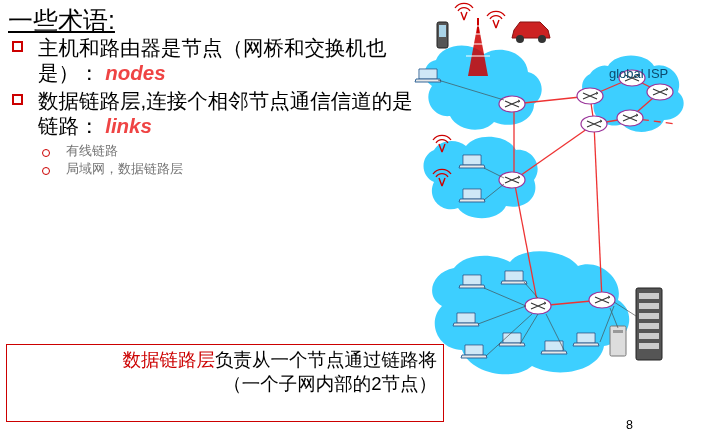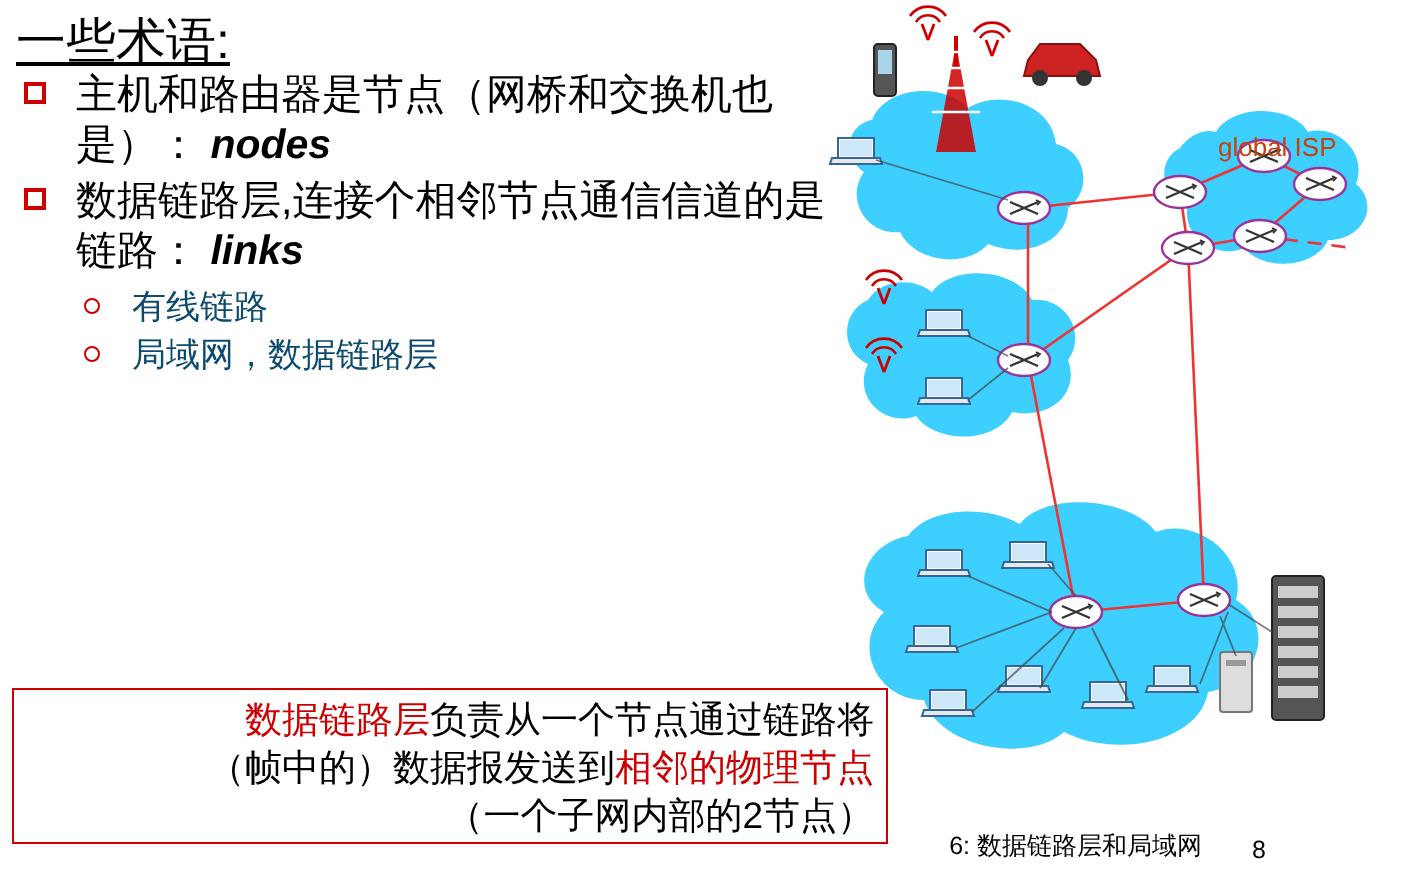--- a/index.html
+++ b/index.html
@@ -53,38 +53,38 @@
     left: 4px;
     top: 5px;
     width: 11px;
     height: 11px;
     border: 2px solid #cc0000;
     box-sizing: border-box;
   }
   .b2 {
     position: relative;
     padding-left: 30px;
-    font-size: 17px;
-    color: #0c4a6e;
+    font-size: 13px;
+    color: #737373;
     line-height: 1.38;
     margin-left: 28px;
     font-family: Liberation Serif, serif;
   }
   .b2 .marker {
     position: absolute;
     left: 6px;
     top: 7px;
     width: 8px;
     height: 8px;
     border: 1.6px solid #cc0000;
     border-radius: 50%;
     box-sizing: border-box;
   }
   .kw {
-    color: #000000;
+    color: #ef4444;
     font-weight: bold;
     font-style: italic;
   }
 
   
   .bottombox {
     position: absolute;
     left: 6px;
     top: 344px;
     width: 438px;
@@ -122,21 +122,21 @@
     left: 414px;
     top: 0px;
     width: 287px;
     height: 400px;
   }
   .isp-label {
     position: absolute;
     left: 609px;
     top: 66px;
     font-size: 13px;
-    color: #c2410c;
+    color: #0c4a6e;
     white-space: nowrap;
   }
 </style>
 </head>
 <body>
 
 <div id="slide">
 
   <div class="title">一些术语:</div>
 
@@ -163,25 +163,23 @@
     <div class="b2" style="margin-bottom:6px;">
       <span class="marker"></span>
       <span>局域网，数据链路层</span>
     </div>
 
 
   </div>
 
   <div class="bottombox">
     <div><span class="hl">数据链路层</span><span>负责从一个节点通过链路将</span></div>
-    <div><span>（帧中的）数据报发送到</span><span class="hl">相邻的物理节点</span></div>
     <div><span>（一个子网内部的2节点）</span></div>
   </div>
 
-  <div class="footer-text">6: 数据链路层和局域网</div>
   <div class="footer-num">8</div>
 
   <svg id="diagram" viewBox="0 0 287 400">
     <defs>
       <g id="router-g">
         <ellipse cx="0" cy="0" rx="13" ry="8" fill="#ffffff" stroke="#993399" stroke-width="1.2"></ellipse>
         <path d="M-7,-3 L7,3 M-7,3 L7,-3" stroke="#333333" stroke-width="1.1" fill="none"></path>
         <path d="M6,-4 l2,1 l-1.5,1.6" stroke="#333333" stroke-width="0.9" fill="none"></path>
       </g>
       <g id="laptop-g">

